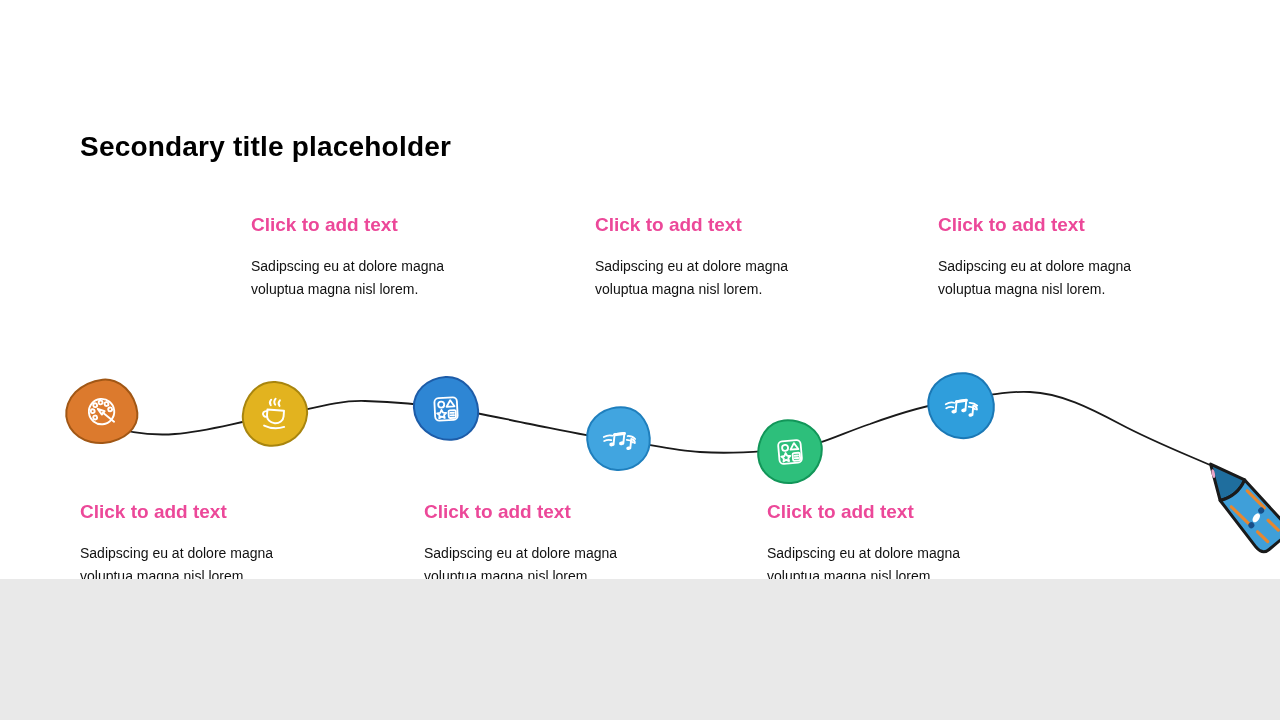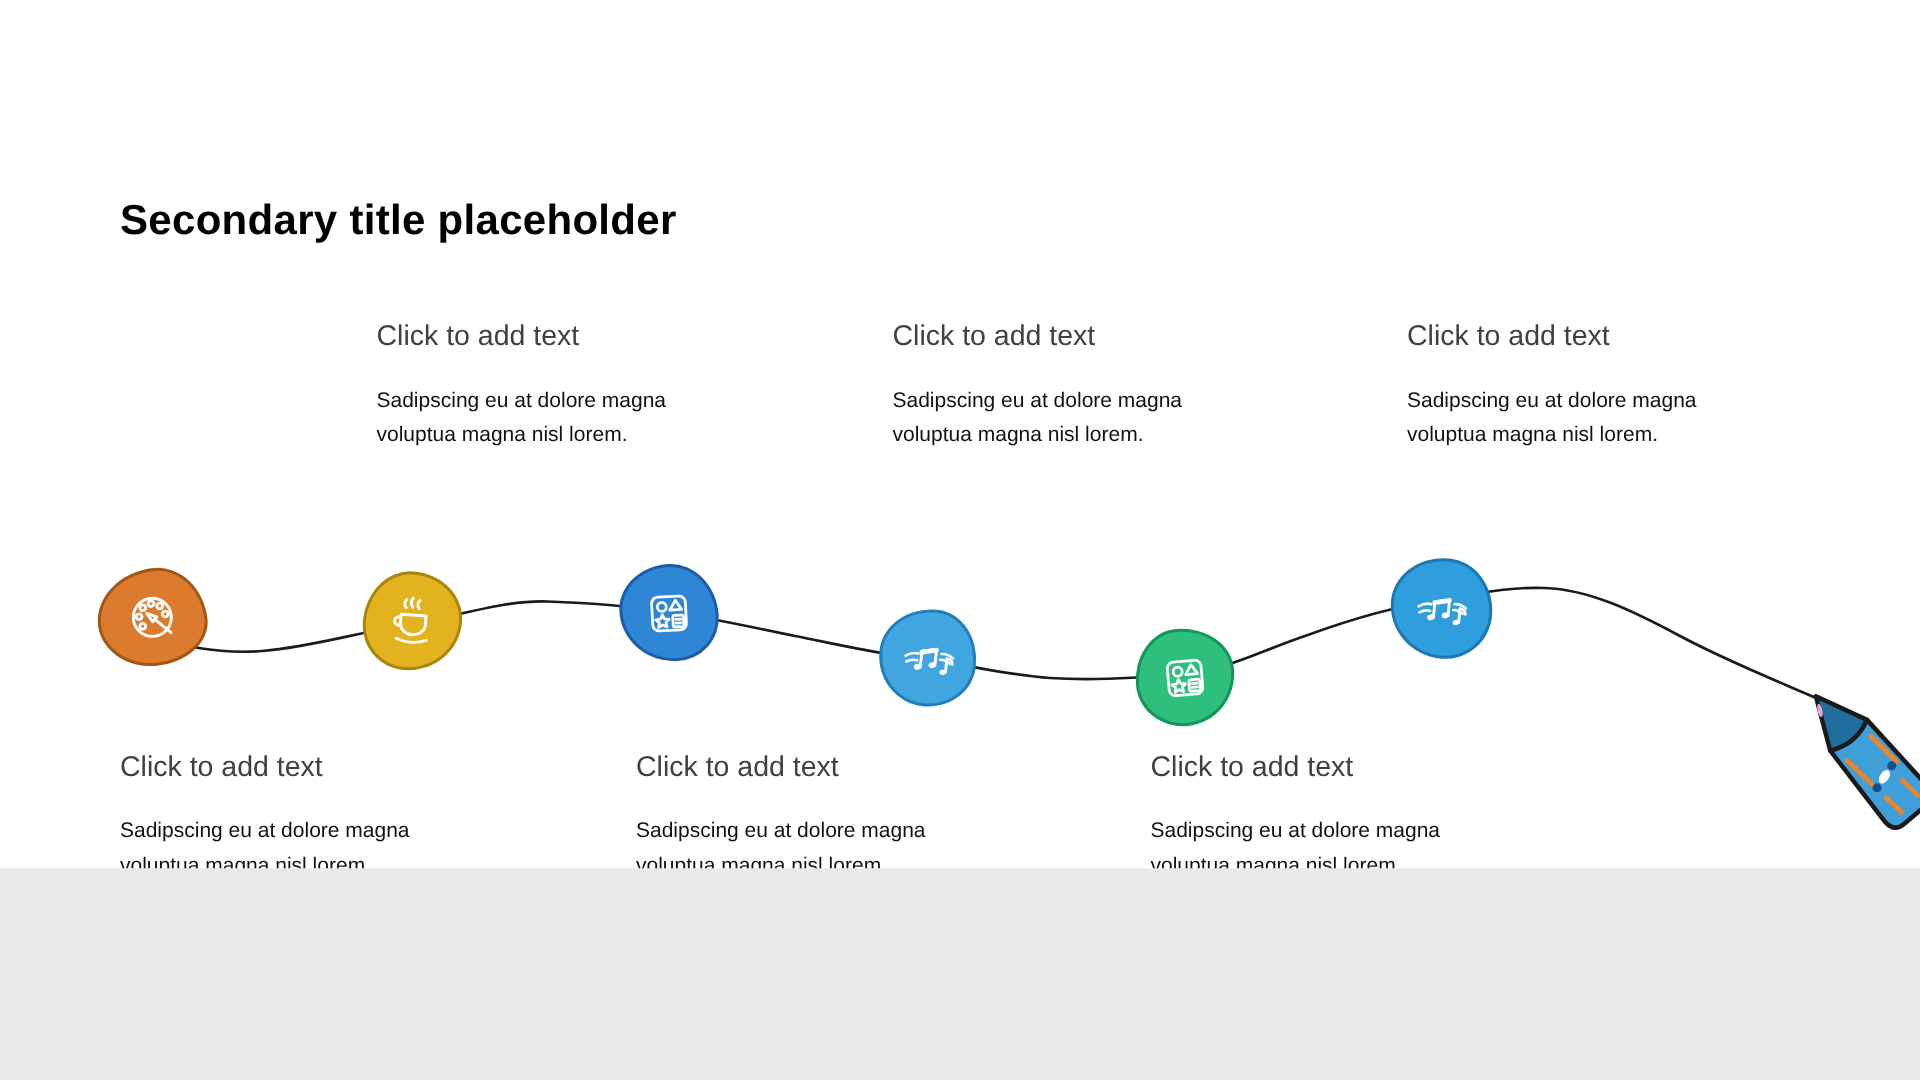--- a/index.html
+++ b/index.html
@@ -5,21 +5,21 @@
   html,body{margin:0;padding:0;background:#e9e9e9;}
   .slide{
     position:relative;width:1280px;height:579px;background:#ffffff;
     overflow:hidden;font-family:"Liberation Sans", sans-serif;color:#000;padding-left:31px;
   }
   .slide-title{
     position:absolute;left:80px;top:131px;margin:0;
     font-size:28px;font-weight:700;letter-spacing:.2px;color:#000;
   }
   .tb{position:absolute;width:238px;}
-  .tb h3{margin:0 0 19px 0;font-size:19px;font-weight:400;color:#404040;}
+  .tb h3{margin:0 0 19px 0;font-size:19px;font-weight:700;color:#ec4899;}
   .tb p{margin:0;font-size:14px;line-height:23px;color:#111;}
   .tb-top-1{left:251px;top:214px;}
   .tb-top-2{left:595px;top:214px;}
   .tb-top-3{left:938px;top:214px;}
   .tb-bot-1{left:80px;top:501px;}
   .tb-bot-2{left:424px;top:501px;}
   .tb-bot-3{left:767px;top:501px;}
   .timeline-svg{position:absolute;left:0;top:0;}
   .blob{
     position:absolute;display:flex;align-items:center;justify-content:center;

